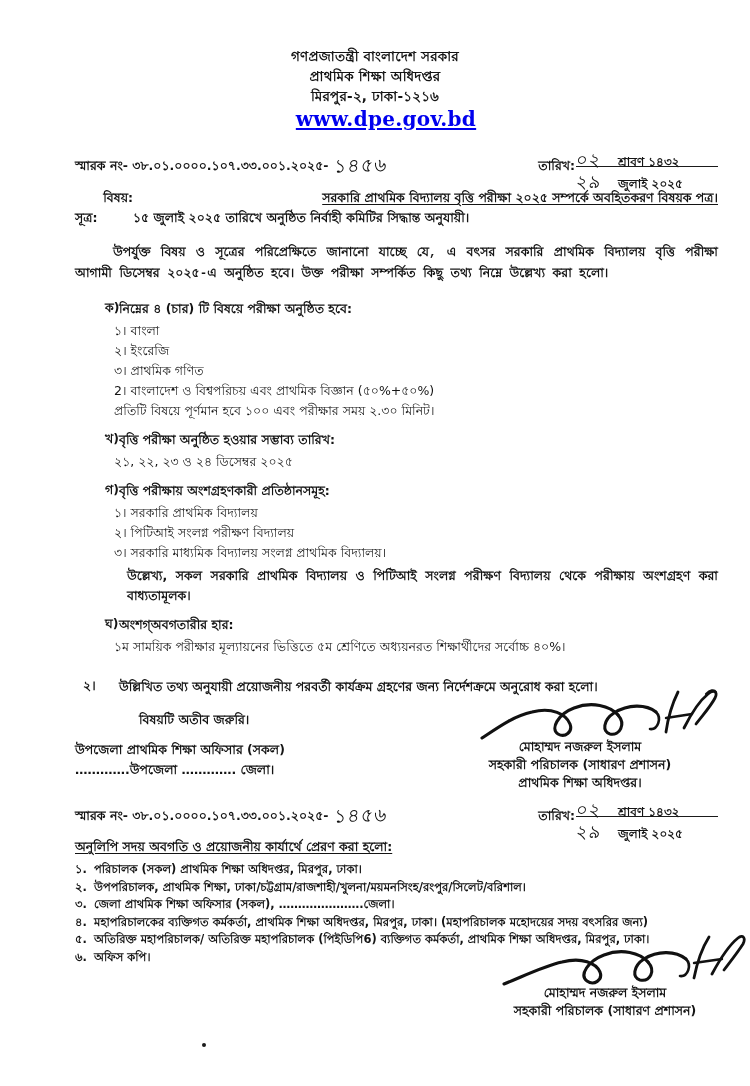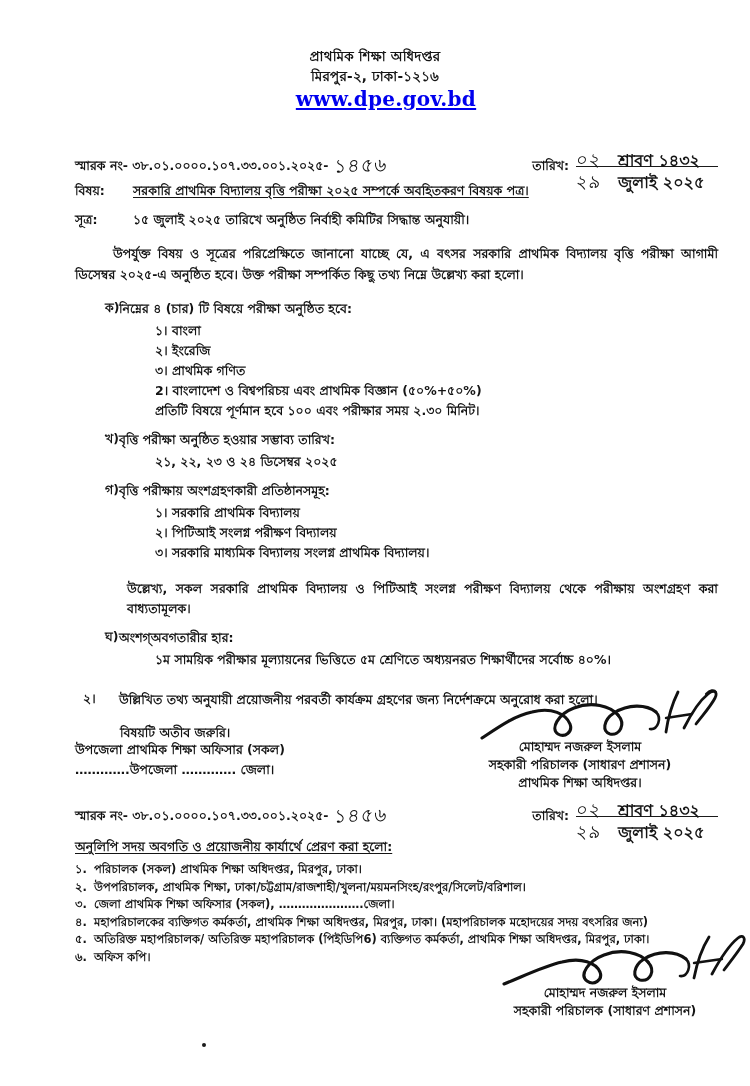--- a/index.html
+++ b/index.html
@@ -51,57 +51,57 @@
     font-family:"DejaVu Sans","Liberation Sans",sans-serif;
     font-weight:400;
     font-size:19px;
     color:#101010;
     letter-spacing:1px;
     transform:skewX(-7deg) rotate(-1.5deg);
     display:inline-block;
     vertical-align:-2px;
     margin-left:6px;
   }
-  .datewrap{display:flex;align-items:center;gap:7px;font-weight:700;font-size:12.5px;}
+  .datewrap{display:flex;align-items:center;gap:1px;font-weight:700;font-size:12.5px;}
   .frac{display:inline-block;text-align:left;min-width:142px;}
   .frac .top,.frac .bot{display:flex;align-items:baseline;gap:10px;height:19px;}
   .frac .top{border-bottom:1.6px solid #1a1a1a;padding-bottom:1px;}
   .frac .bot{padding-top:1px;}
   .frac .hnum{
     font-size:18px;font-weight:400;letter-spacing:1px;
     transform:skewX(-8deg);display:inline-block;min-width:32px;
   }
-  .frac .lbl{font-size:16px;font-weight:700;}
-
-  .kv{display:flex;font-weight:700;font-size:12.5px;margin-top:9px;}
+  .frac .lbl{font-size:12px;font-weight:700;}
+
+  .kv{display:flex;font-weight:700;font-size:12.5px;}
   .kv .k{width:58px;flex:0 0 58px;}
   .kv .v{flex:1;}
   .kv .v.u{text-decoration:underline;text-underline-offset:2px;}
 
   .para{
     font-size:12.5px;
     font-weight:700;
     line-height:21px;
     text-align:justify;
     text-justify:inter-word;
   }
-  .indent{text-indent:38px;}
+  .indent{text-indent:38px;font-family:Liberation Mono, monospace;}
 
   .clause{display:flex;margin-top:9px;font-size:12.5px;font-weight:700;}
   .clause .mark{width:44px;flex:0 0 44px;padding-left:30px;box-sizing:border-box;}
   .clause .body{flex:1;line-height:20px;}
-  .sublist{margin:2px 0 0 80px;line-height:20px;font-size:12.5px;font-weight:700;}
+  .sublist{margin:2px 0 0 39px;line-height:20px;font-size:12.5px;font-weight:400;}
   .sublist div{white-space:nowrap;}
   .note{margin-left:52px;line-height:20px;font-size:12.5px;font-weight:700;text-align:justify;}
 
   .numclause{display:flex;font-size:12.5px;font-weight:700;margin-top:10px;}
   .numclause .mark{width:44px;flex:0 0 44px;padding-left:8px;box-sizing:border-box;}
   .numclause .body{flex:1;line-height:20px;}
 
-  .urgent{margin:14px 0 0 45px;font-size:12.5px;font-weight:700;}
+  .urgent{margin:14px 0 0 64px;font-size:12.5px;font-weight:700;}
 
   .sigblock{text-align:center;font-size:12.5px;font-weight:700;line-height:18px;}
   .sigblock .nm{display:block;}
   .recipient{font-size:12.5px;font-weight:700;line-height:20px;}
   .copy-title{
     font-size:12.5px;font-weight:700;
     text-decoration:underline;text-underline-offset:2px;
   }
   .copy-list{margin:3px 0 0 0;padding:0;list-style:none;font-size:11.5px;font-weight:700;line-height:17.5px;}
   .copy-list li{display:flex;}
@@ -114,20 +114,21 @@
     width:4px;height:4px;border-radius:50%;background:#1b1b1b;
   }
   .sig-svg{position:absolute;pointer-events:none;}
 </style>
 </head>
 <body>
 
 <div class="page bn">
 
   <div class="hdr" style="position:absolute;left:0;right:0;top:46px;">
+    <span class="line">গণপ্রজাতন্ত্রী বাংলাদেশ সরকার</span>
     <span class="line">প্রাথমিক শিক্ষা অধিদপ্তর</span>
     <span class="line">মিরপুর-২, ঢাকা-১২১৬</span>
     <a class="url" href="#">www.dpe.gov.bd</a>
   </div>
 
   <div class="memoline" style="position:absolute;left:75px;right:32px;top:146px;">
     <div class="memo-no">
       <span>স্মারক নং- ৩৮.০১.০০০০.১০৭.৩৩.০০১.২০২৫-</span><span class="hand">১৪৫৬</span>
     </div>
     <div class="datewrap">
@@ -139,21 +140,21 @@
         </span>
         <span class="bot">
           <span class="hnum">২৯</span>
           <span class="lbl">জুলাই ২০২৫</span>
         </span>
       </span>
     </div>
   </div>
 
   <div style="position:absolute;left:75px;right:32px;top:182px;">
-    <div class="kv" style="margin-top:0;">
+    <div class="kv" style="margin-top:7px;text-align:right;">
       <div class="k">বিষয়:</div>
       <div class="v u">সরকারি প্রাথমিক বিদ্যালয় বৃত্তি পরীক্ষা ২০২৫ সম্পর্কে অবহিতকরণ বিষয়ক পত্র।</div>
     </div>
     <div class="kv">
       <div class="k">সূত্র:</div>
       <div class="v">১৫ জুলাই ২০২৫ তারিখে অনুষ্ঠিত নির্বাহী কমিটির সিদ্ধান্ত অনুযায়ী।</div>
     </div>
   </div>
 
   <div style="position:absolute;left:75px;right:32px;top:243px;">
@@ -181,21 +182,21 @@
 
     <div class="clause">
       <div class="mark">গ)</div>
       <div class="body">বৃত্তি পরীক্ষায় অংশগ্রহণকারী প্রতিষ্ঠানসমূহ:</div>
     </div>
     <div class="sublist">
       <div>১। সরকারি প্রাথমিক বিদ্যালয়</div>
       <div>২। পিটিআই সংলগ্ন পরীক্ষণ বিদ্যালয়</div>
       <div>৩। সরকারি মাধ্যমিক বিদ্যালয় সংলগ্ন প্রাথমিক বিদ্যালয়।</div>
     </div>
-    <div class="note" style="margin-top:16px;">উল্লেখ্য, সকল সরকারি প্রাথমিক বিদ্যালয় ও পিটিআই সংলগ্ন পরীক্ষণ বিদ্যালয় থেকে পরীক্ষায় অংশগ্রহণ করা বাধ্যতামূলক।</div>
+    <div class="note" style="margin-top:3px;">উল্লেখ্য, সকল সরকারি প্রাথমিক বিদ্যালয় ও পিটিআই সংলগ্ন পরীক্ষণ বিদ্যালয় থেকে পরীক্ষায় অংশগ্রহণ করা বাধ্যতামূলক।</div>
 
     <div class="clause">
       <div class="mark">ঘ)</div>
       <div class="body">অংশগ্অবগতারীর হার:</div>
     </div>
     <div class="sublist">
       <div>১ম সাময়িক পরীক্ষার মূল্যায়নের ভিত্তিতে ৫ম শ্রেণিতে অধ্যয়নরত শিক্ষার্থীদের সর্বোচ্চ ৪০%।</div>
     </div>
 
     <div class="numclause" style="margin-top:20px;">

